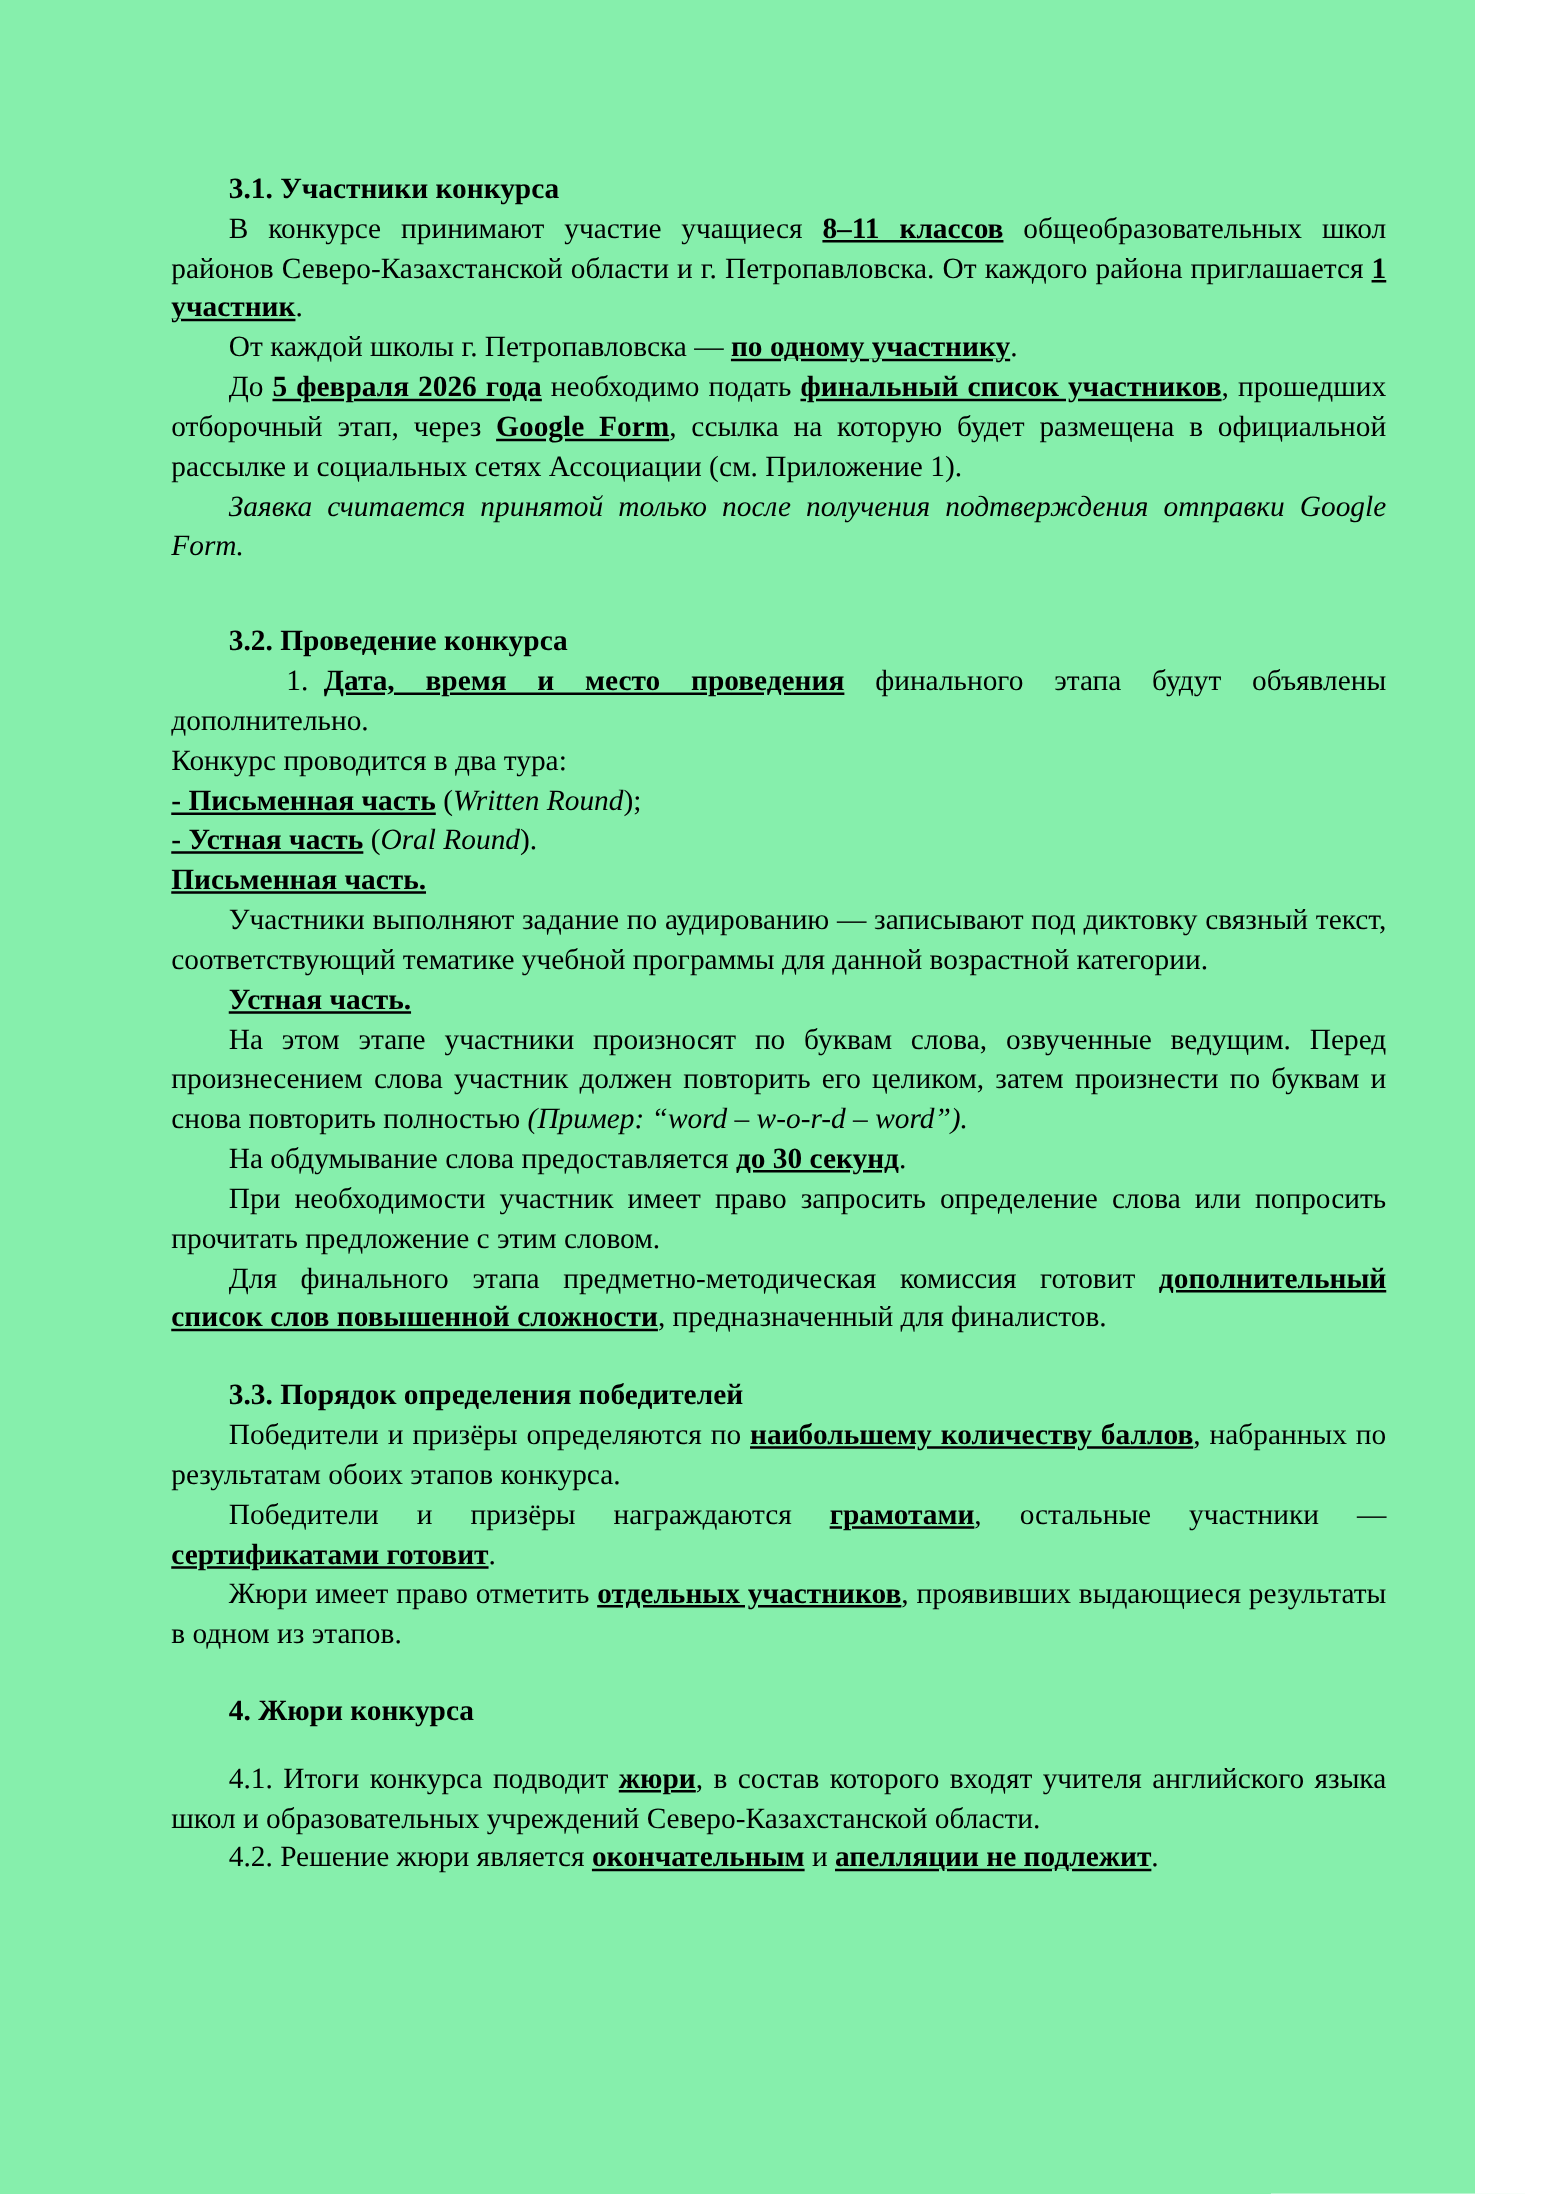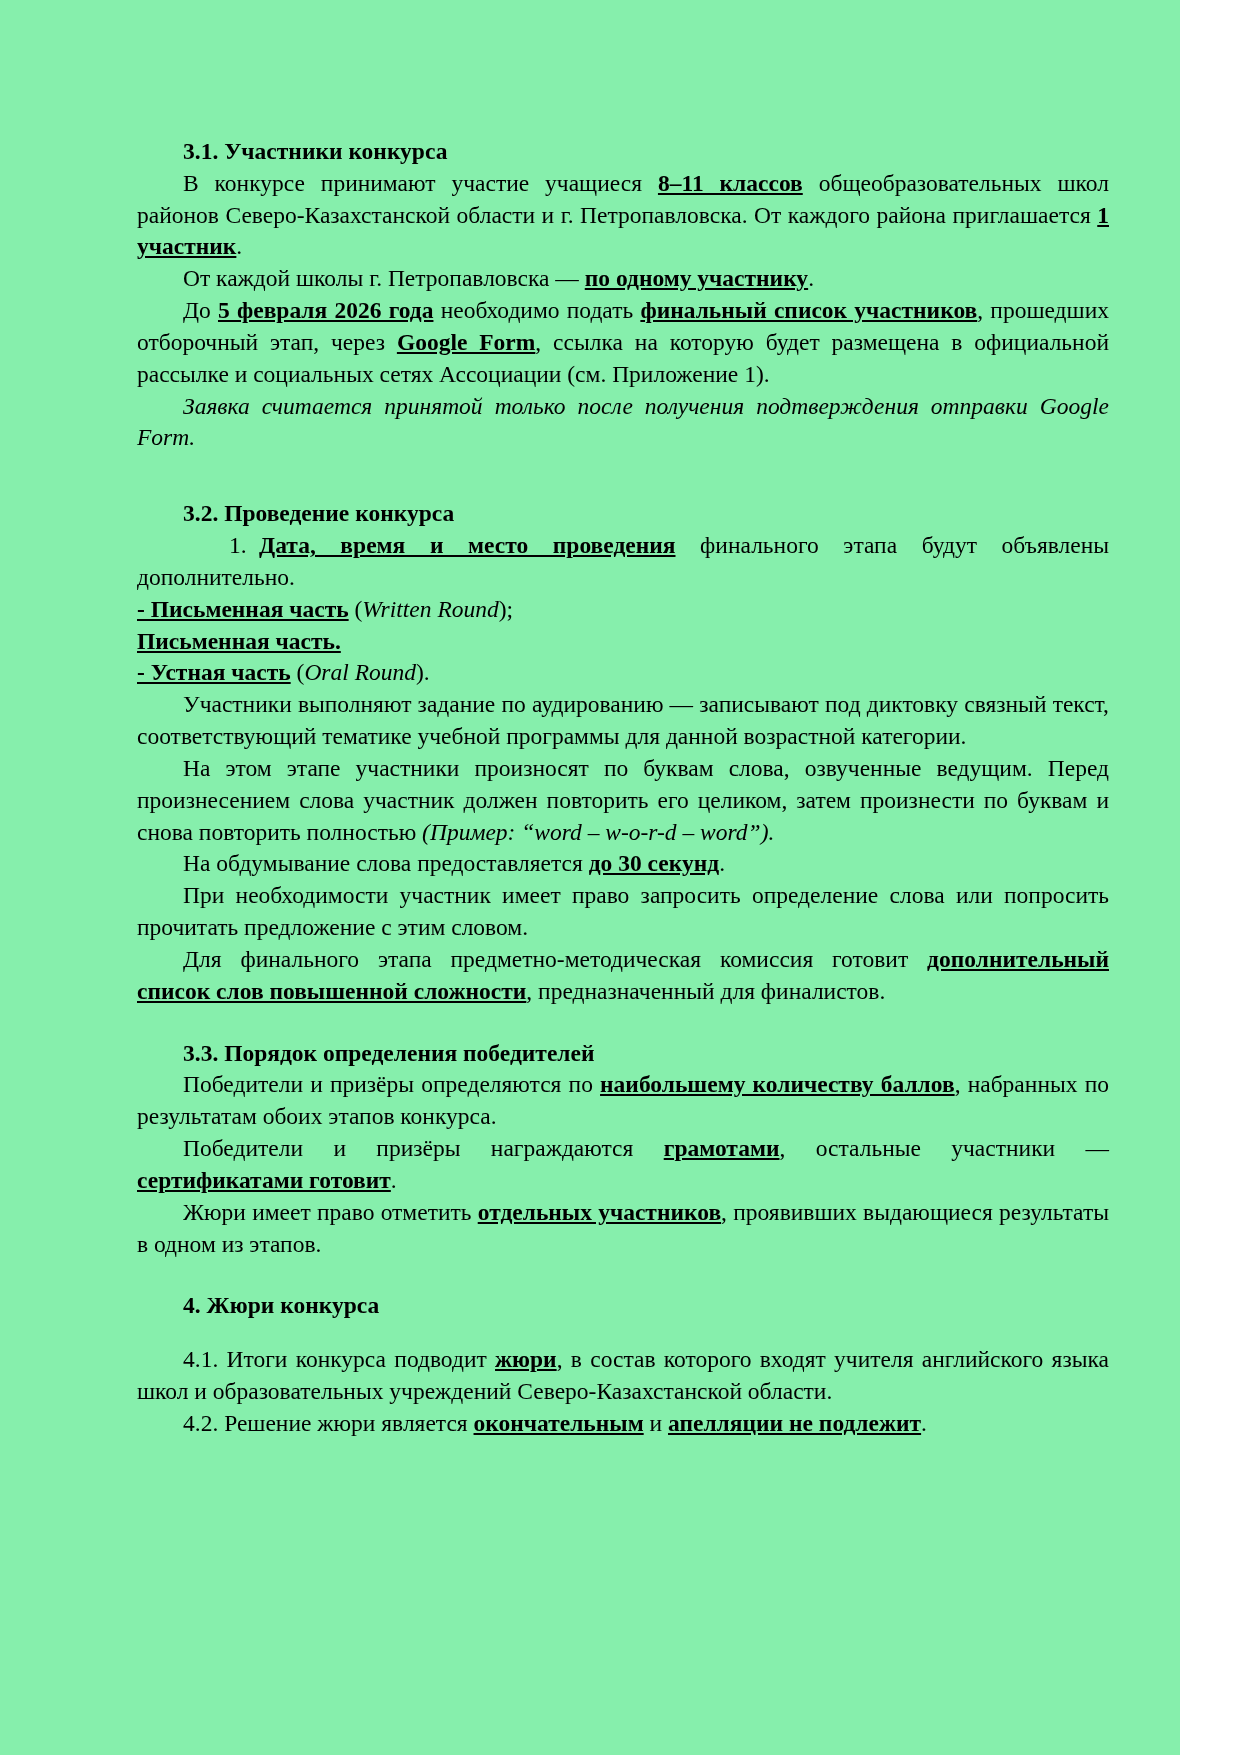--- a/index.html
+++ b/index.html
@@ -65,24 +65,26 @@
     <p class="head">3.1. Участники конкурса</p>
     <p class="ind"><span>В конкурсе принимают участие учащиеся </span><b>8–11 классов</b><span> общеобразовательных школ районов Северо-Казахстанской области и г. Петропавловска. От каждого района приглашается </span><b>1 участник</b><span>.</span></p>
     <p class="ind"><span>От каждой школы г. Петропавловска — </span><b>по одному участнику</b><span>.</span></p>
     <p class="ind"><span>До </span><b>5 февраля 2026 года</b><span> необходимо подать </span><b>финальный список участников</b><span>, прошедших отборочный этап, через </span><b>Google Form</b><span>, ссылка на которую будет размещена в официальной рассылке и социальных сетях Ассоциации (см. Приложение 1).</span></p>
     <p class="ind"><i>Заявка считается принятой только после получения подтверждения отправки Google Form.</i></p>
 
     <div class="gap-lg"></div>
 
     <p class="head">3.2. Проведение конкурса</p>
     <p class="numitem"><span class="numtab">1.</span><b>Дата, время и место проведения</b><span> финального этапа будут объявлены дополнительно.</span></p>
+    <p class="noind last-nojust"><span>Конкурс проводится в два тура:</span></p>
     <p class="noind last-nojust"><b>- Письменная часть</b><span> (</span><i>Written Round</i><span>);</span></p>
+    <p class="noind last-nojust"><b>- Устная часть</b><span> (</span><i>Oral Round</i><span>).</span></p>
     <p class="noind last-nojust"><b>Письменная часть.</b></p>
-    <p class="noind last-nojust"><b>- Устная часть</b><span> (</span><i>Oral Round</i><span>).</span></p>
     <p class="ind"><span>Участники выполняют задание по аудированию — записывают под диктовку связный текст, соответствующий тематике учебной программы для данной возрастной категории.</span></p>
+    <p class="head"><b>Устная часть.</b></p>
     <p class="ind"><span>На этом этапе участники произносят по буквам слова, озвученные ведущим. Перед произнесением слова участник должен повторить его целиком, затем произнести по буквам и снова повторить полностью </span><i>(Пример: “word – w-o-r-d – word”).</i></p>
     <p class="ind last-nojust"><span>На обдумывание слова предоставляется </span><b>до 30 секунд</b><span>.</span></p>
     <p class="ind"><span>При необходимости участник имеет право запросить определение слова или попросить прочитать предложение с этим словом.</span></p>
     <p class="ind"><span>Для финального этапа предметно-методическая комиссия готовит </span><b>дополнительный список слов повышенной сложности</b><span>, предназначенный для финалистов.</span></p>
 
     <div class="gap-md"></div>
 
     <p class="head">3.3. Порядок определения победителей</p>
     <p class="ind"><span>Победители и призёры определяются по </span><b>наибольшему количеству баллов</b><span>, набранных по результатам обоих этапов конкурса.</span></p>
     <p class="ind"><span>Победители и призёры награждаются </span><b>грамотами</b><span>, остальные участники — </span><b>сертификатами готовит</b><span>.</span></p>

